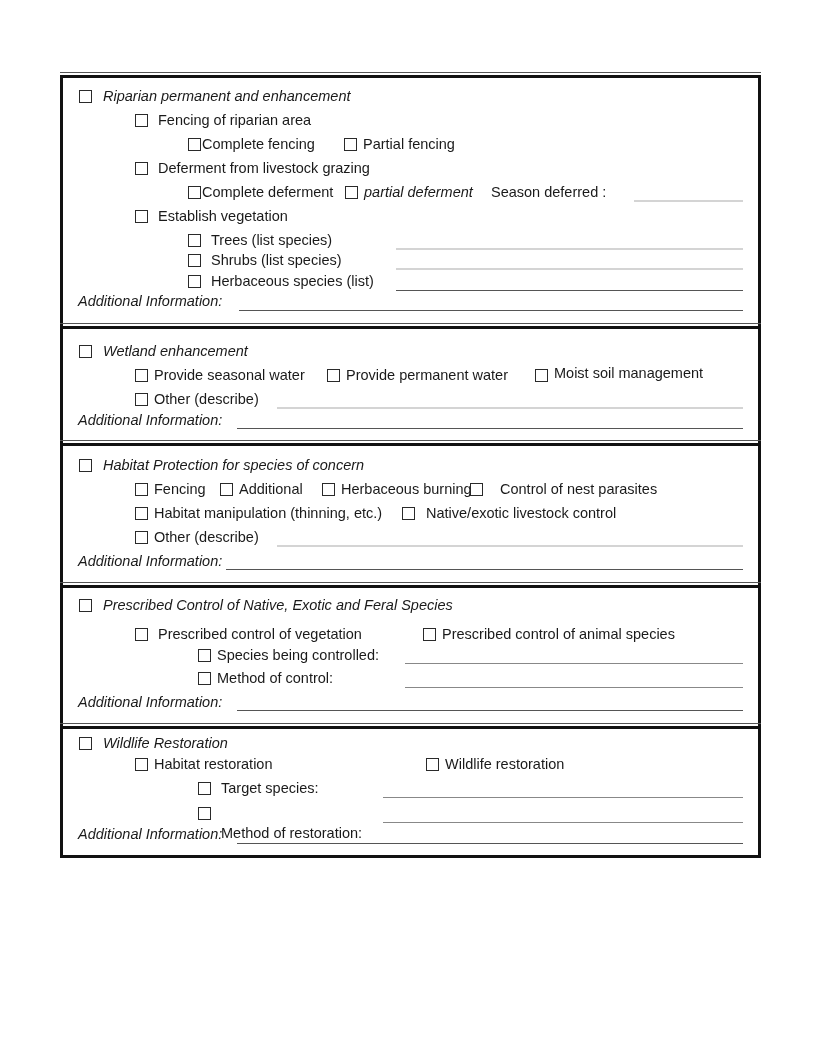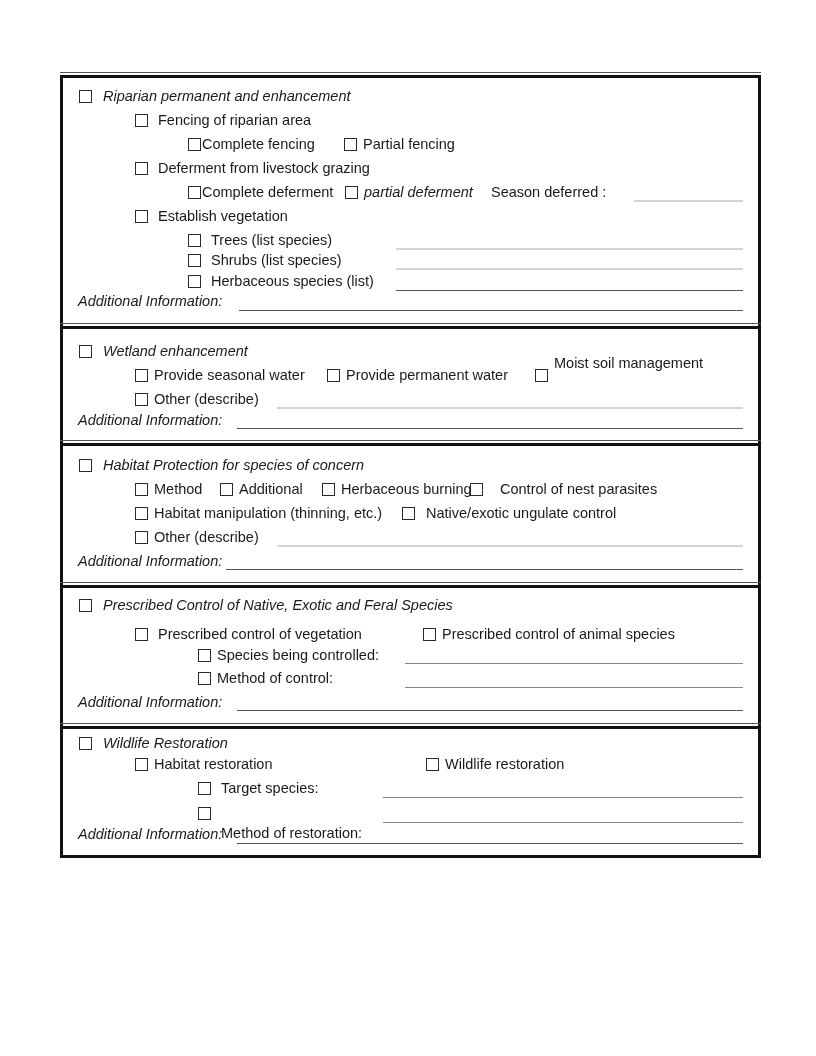--- a/index.html
+++ b/index.html
@@ -66,48 +66,48 @@
 
 <div class="section" style="top:326px;height:117px;"></div>
 <div class="cb" style="left:79px;top:345px;"></div>
 <span class="abs it" style="left:103px;top:343px;">Wetland enhancement</span>
 
 <div class="cb" style="left:135px;top:369px;"></div>
 <span class="abs" style="left:154px;top:367px;">Provide seasonal water</span>
 <div class="cb" style="left:327px;top:369px;"></div>
 <span class="abs" style="left:346px;top:367px;">Provide permanent water</span>
 <div class="cb" style="left:535px;top:369px;"></div>
-<span class="abs" style="left:554px;top:355px;text-align:right;">Moist soil management</span>
+<span class="abs" style="left:554px;top:365px;text-align:right;">Moist soil management</span>
 
 <div class="cb" style="left:135px;top:393px;"></div>
 <span class="abs" style="left:154px;top:391px;">Other (describe)</span>
 <div class="line light" style="left:277px;top:407px;width:466px;"></div>
 
 <span class="abs it" style="left:78px;top:412px;">Additional Information:</span>
 <div class="line dark" style="left:237px;top:428px;width:506px;"></div>
 
 <div class="sep" style="top:440px;"></div>
 
 <div class="section" style="top:443px;height:142px;"></div>
 <div class="cb" style="left:79px;top:459px;"></div>
 <span class="abs it" style="left:103px;top:457px;">Habitat Protection for species of concern</span>
 
 <div class="cb" style="left:135px;top:483px;"></div>
-<span class="abs" style="left:154px;top:481px;">Method</span>
+<span class="abs" style="left:154px;top:481px;">Fencing</span>
 <div class="cb" style="left:220px;top:483px;"></div>
 <span class="abs" style="left:239px;top:481px;">Additional</span>
 <div class="cb" style="left:322px;top:483px;"></div>
 <span class="abs" style="left:341px;top:481px;">Herbaceous burning</span>
 <div class="cb" style="left:470px;top:483px;"></div>
 <span class="abs" style="left:489px;top:481px;margin-left:11px;">Control of nest parasites</span>
 
 <div class="cb" style="left:135px;top:507px;"></div>
 <span class="abs" style="left:154px;top:505px;">Habitat manipulation (thinning, etc.)</span>
 <div class="cb" style="left:402px;top:507px;"></div>
-<span class="abs" style="left:426px;top:505px;">Native/exotic ungulate control</span>
+<span class="abs" style="left:426px;top:505px;">Native/exotic livestock control</span>
 
 <div class="cb" style="left:135px;top:531px;"></div>
 <span class="abs" style="left:154px;top:529px;">Other (describe)</span>
 <div class="line light" style="left:277px;top:545px;width:466px;"></div>
 
 <span class="abs it" style="left:78px;top:553px;">Additional Information:</span>
 <div class="line dark" style="left:226px;top:569px;width:517px;"></div>
 
 <div class="sep" style="top:582px;"></div>
 

